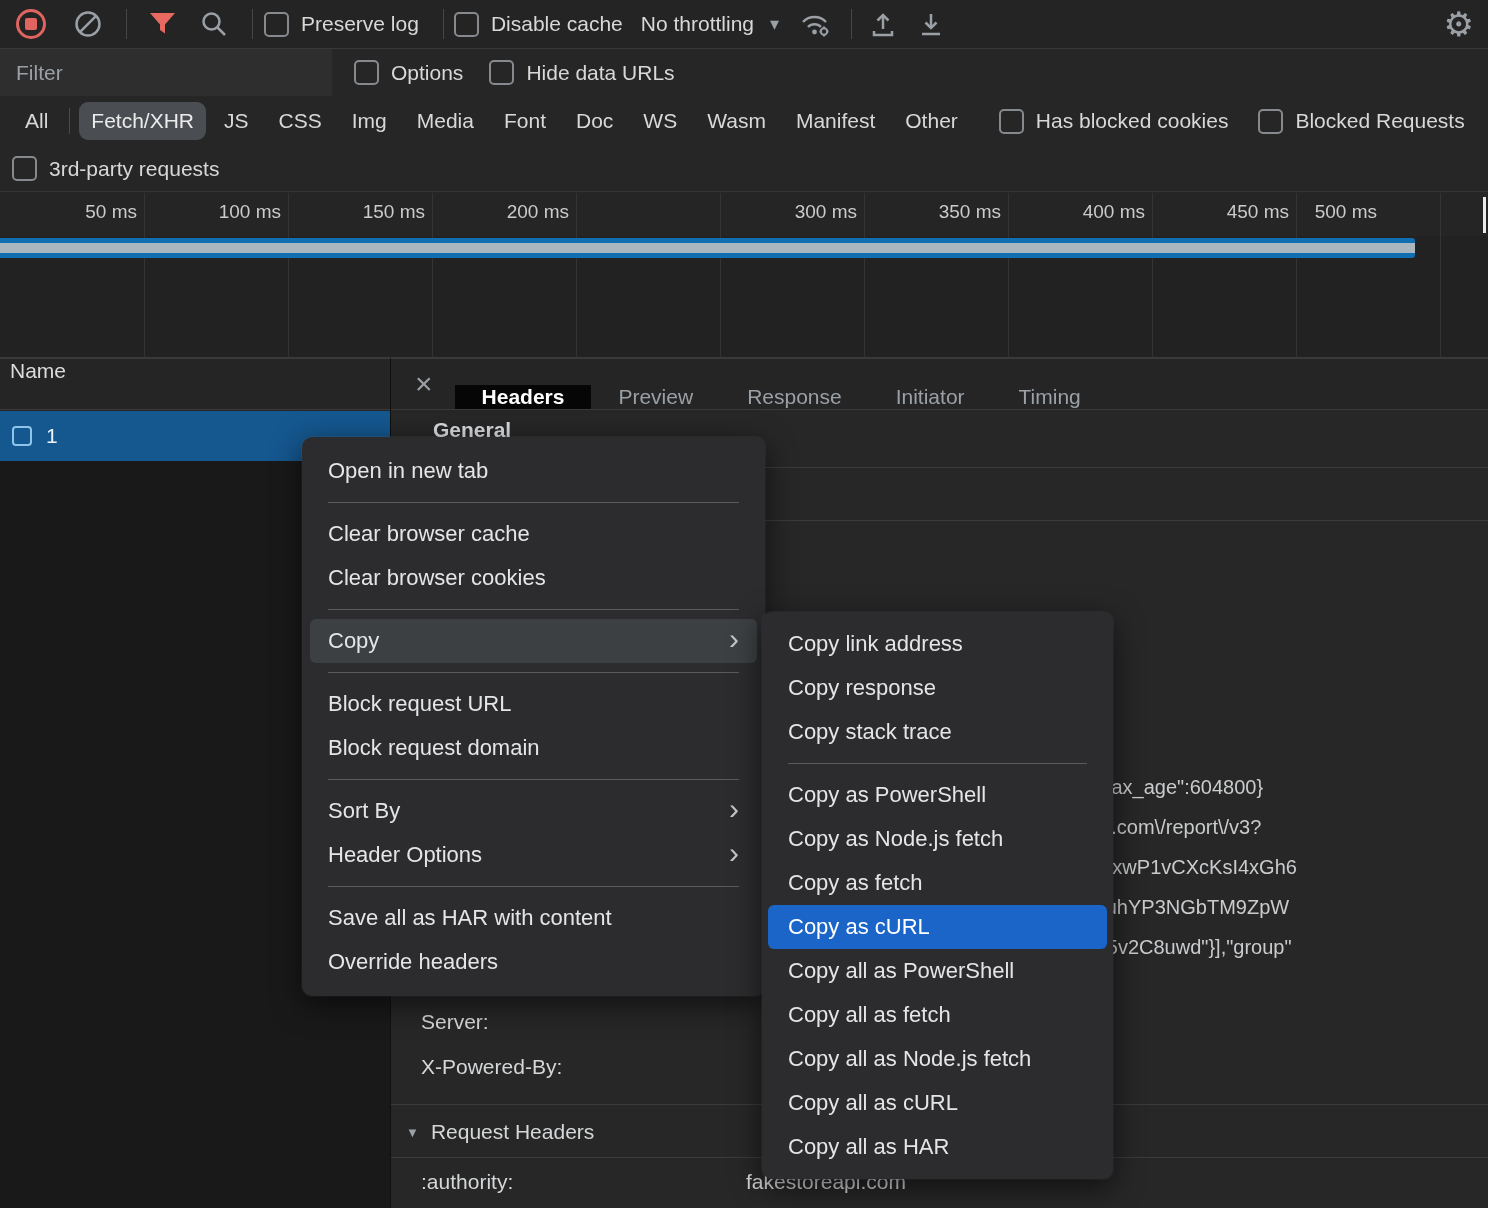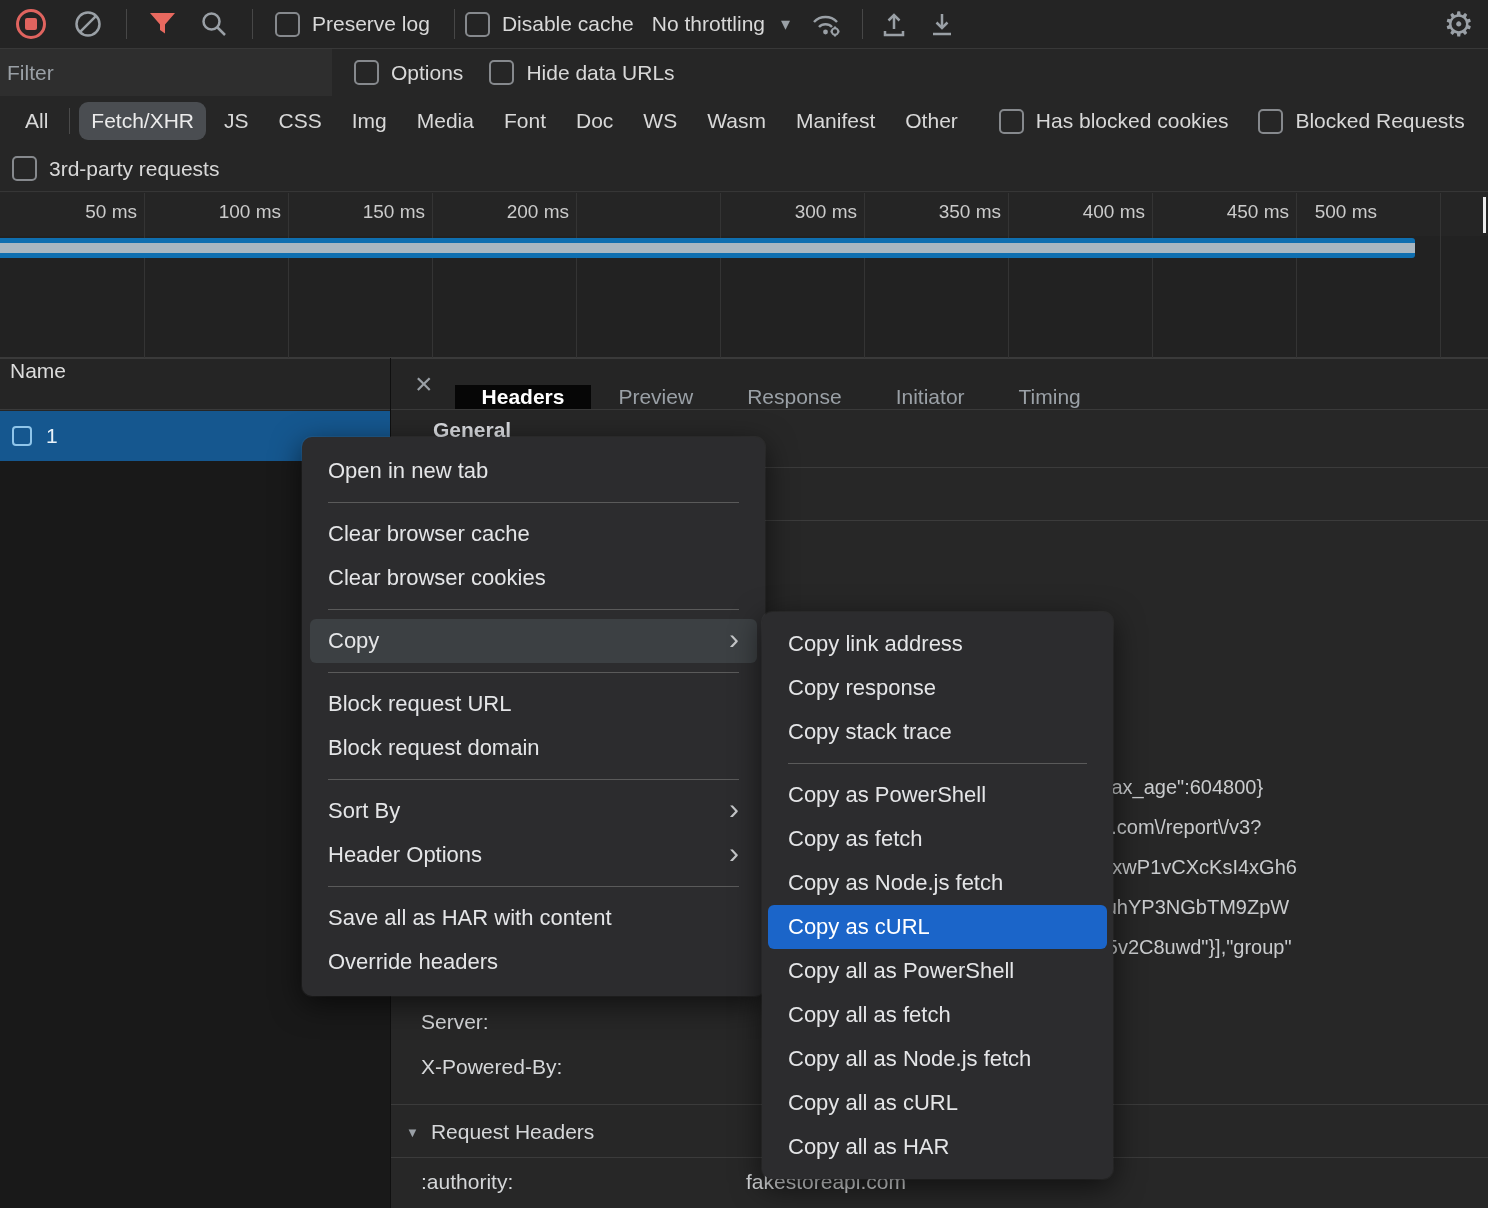--- a/index.html
+++ b/index.html
@@ -14,21 +14,21 @@
   .check{display:flex;align-items:center;gap:12px;flex:none}
   .cbx{width:21px;height:21px;border:2px solid #86898d;border-radius:5px;box-sizing:content-box;flex:none}
   .rec-outer{width:30px;height:30px;border:3px solid #e0645f;border-radius:50%;display:flex;
              align-items:center;justify-content:center;box-sizing:border-box;flex:none}
   .rec-inner{width:12px;height:12px;background:#e0645f;border-radius:2px}
   .icon-btn{display:flex;align-items:center;justify-content:center;flex:none}
   .caret{font-size:18px;color:#9aa0a6}
   .gear-glyph{font-size:34px;color:#9aa0a6;line-height:1}
   
   #filter-row{left:0;top:49px;width:1488px;height:47px;background:#262626;display:flex;align-items:center}
-  .filter-input{width:332px;height:47px;background:#2e2e2e;border:none;outline:none;padding:0 7px;
+  .filter-input{width:332px;height:47px;background:#2e2e2e;border:none;outline:none;padding:0 16px;
                 font-size:21px;color:#dadada;box-sizing:border-box;font-family:inherit}
   .filter-input::placeholder{color:#9aa0a6}
   
   #type-row{left:0;top:96px;width:1488px;height:50px;display:flex;align-items:center;
             padding-left:10px;box-sizing:border-box;font-size:21px}
   .tf{padding:7px 12px;border-radius:9px;color:#d8d8d8;margin:0 3px;white-space:nowrap}
   .tf.active{background:#4a4d51;color:#ebebeb}
   .vsep{width:1px;height:26px;background:#4a4a4a;margin:0 6px;flex:none}
   
   #third-row{left:0;top:146px;width:1488px;height:46px;border-bottom:1px solid #363636;
@@ -100,21 +100,21 @@
           <polygon points="1,1 26,1 16,12.5 16,21.5 11,18 11,12.5" fill="#e8695f"></polygon>
         </svg>
     </span>
     <span class="icon-btn" style="margin-left:24px">
       <svg width="28" height="28" viewBox="0 0 28 28">
           <circle cx="11.5" cy="11.5" r="8" fill="none" stroke="#9aa0a6" stroke-width="2.5"></circle>
           <line x1="17.5" y1="17.5" x2="25" y2="25" stroke="#9aa0a6" stroke-width="2.5"></line>
         </svg>
     </span>
     <span class="vsep-tb" style="margin-left:24px"></span>
-    <label class="check" style="margin-left:22px">
+    <label class="check" style="margin-left:11px">
       <span class="cbx"></span>
       <span class="tb-label">Preserve log</span>
     </label>
     <span class="vsep-tb" style="margin-left:24px"></span>
     <label class="check" style="margin-left:10px">
       <span class="cbx"></span>
       <span class="tb-label">Disable cache</span>
     </label>
     <span class="tb-label" style="margin-left:18px">No throttling</span>
     <span class="caret" style="margin-left:16px">▾</span>
@@ -316,24 +316,24 @@
         <span>Copy response</span>
       </div>
       <div class="mi">
         <span>Copy stack trace</span>
       </div>
       <div class="mdiv"></div>
       <div class="mi">
         <span>Copy as PowerShell</span>
       </div>
       <div class="mi">
+        <span>Copy as Node.js fetch</span>
+      </div>
+      <div class="mi">
         <span>Copy as fetch</span>
-      </div>
-      <div class="mi">
-        <span>Copy as Node.js fetch</span>
       </div>
       <div class="mi mi-hl">
         <span>Copy as cURL</span>
       </div>
       <div class="mi">
         <span>Copy all as PowerShell</span>
       </div>
       <div class="mi">
         <span>Copy all as fetch</span>
       </div>

